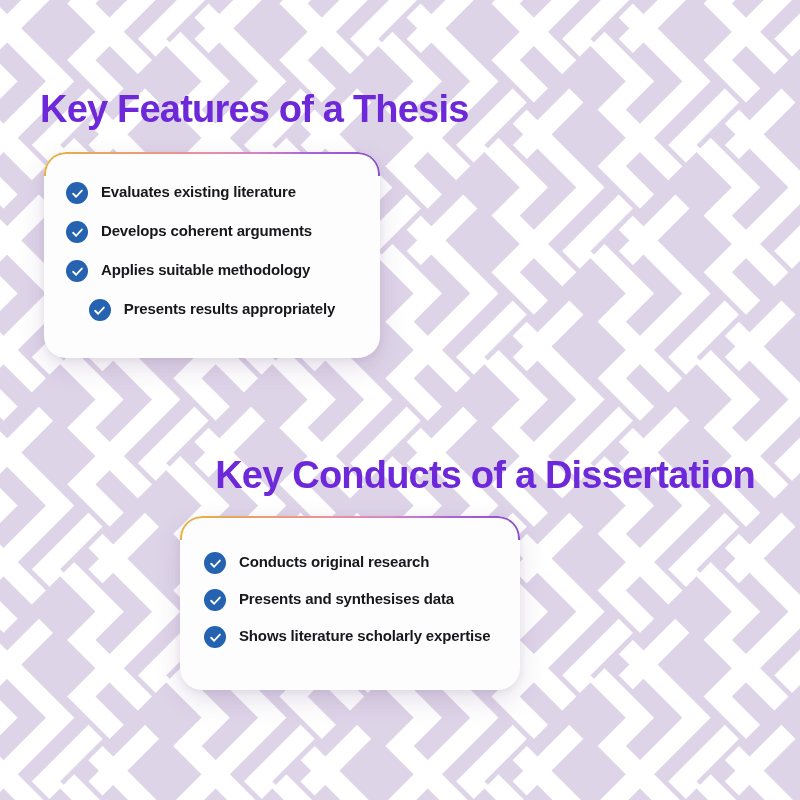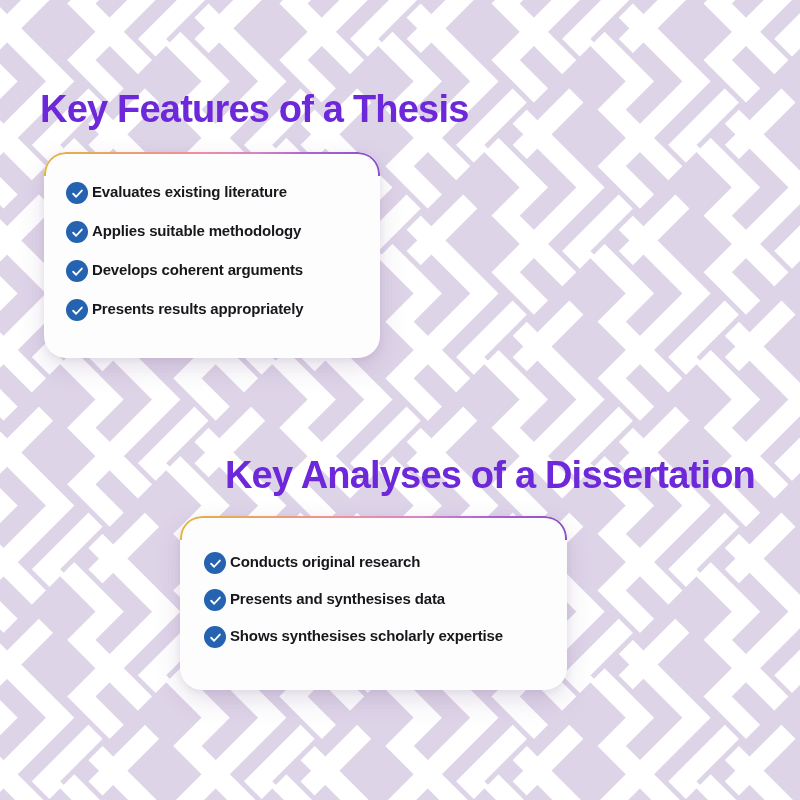--- a/index.html
+++ b/index.html
@@ -89,41 +89,40 @@
     left: 44px;
     top: 152px;
     width: 336px;
     height: 206px;
   }
   #card-dissertation {
     left: 180px;
     top: 516px;
     width: 340px;
     height: 174px;
-    padding-left: 47px;
   }
 
   .card-list {
     position: absolute;
     left: 0;
     right: 0;
     top: 0;
     padding: 30px 22px 26px 22px;
     box-sizing: border-box;
   }
   #card-thesis .card-list { padding-top: 30px; }
   #card-dissertation .card-list { padding-top: 36px; padding-left: 24px; }
 
   .feature-item {
     display: flex;
     align-items: flex-start;
-    gap: 4px;
+    gap: 13px;
   }
   #card-thesis .feature-item { margin-bottom: 17px; }
-  #card-thesis .feature-item:last-child { margin-bottom: 15px; }
+  #card-thesis .feature-item:last-child { margin-bottom: 15px; justify-content: center; }
   #card-dissertation .feature-item { margin-bottom: 15px; }
   #card-dissertation .feature-item:last-child { margin-bottom: 0; }
 
   .check-icon {
     flex: 0 0 auto;
     width: 22px;
     height: 22px;
     border-radius: 50%;
     background: #2563b0;
     display: flex;
@@ -179,45 +178,45 @@
         </span>
         <span class="feature-text">Evaluates existing literature</span>
       </div>
 
       <div class="feature-item">
         <span class="check-icon">
           <svg width="13" height="13" viewBox="0 0 24 24" fill="none" stroke="#ffffff" stroke-width="3.4" stroke-linecap="round" stroke-linejoin="round">
             <polyline points="4,12.5 9.5,18 20,6.5"></polyline>
           </svg>
         </span>
+        <span class="feature-text">Develops coherent arguments</span>
+      </div>
+
+      <div class="feature-item">
+        <span class="check-icon">
+          <svg width="13" height="13" viewBox="0 0 24 24" fill="none" stroke="#ffffff" stroke-width="3.4" stroke-linecap="round" stroke-linejoin="round">
+            <polyline points="4,12.5 9.5,18 20,6.5"></polyline>
+          </svg>
+        </span>
         <span class="feature-text">Applies suitable methodology</span>
-      </div>
-
-      <div class="feature-item">
-        <span class="check-icon">
-          <svg width="13" height="13" viewBox="0 0 24 24" fill="none" stroke="#ffffff" stroke-width="3.4" stroke-linecap="round" stroke-linejoin="round">
-            <polyline points="4,12.5 9.5,18 20,6.5"></polyline>
-          </svg>
-        </span>
-        <span class="feature-text">Develops coherent arguments</span>
       </div>
 
       <div class="feature-item">
         <span class="check-icon">
           <svg width="13" height="13" viewBox="0 0 24 24" fill="none" stroke="#ffffff" stroke-width="3.4" stroke-linecap="round" stroke-linejoin="round">
             <polyline points="4,12.5 9.5,18 20,6.5"></polyline>
           </svg>
         </span>
         <span class="feature-text">Presents results appropriately</span>
       </div>
 
     </div>
   </div>
 
-  <div class="section-title" id="title-dissertation">Key Analyses of a Dissertation</div>
+  <div class="section-title" id="title-dissertation">Key Conducts of a Dissertation</div>
 
   <div class="card" id="card-dissertation">
     <div class="card-gradient-edge"></div>
     <div class="card-list">
 
       <div class="feature-item">
         <span class="check-icon">
           <svg width="13" height="13" viewBox="0 0 24 24" fill="none" stroke="#ffffff" stroke-width="3.4" stroke-linecap="round" stroke-linejoin="round">
             <polyline points="4,12.5 9.5,18 20,6.5"></polyline>
           </svg>
@@ -233,19 +232,19 @@
         </span>
         <span class="feature-text">Presents and synthesises data</span>
       </div>
 
       <div class="feature-item">
         <span class="check-icon">
           <svg width="13" height="13" viewBox="0 0 24 24" fill="none" stroke="#ffffff" stroke-width="3.4" stroke-linecap="round" stroke-linejoin="round">
             <polyline points="4,12.5 9.5,18 20,6.5"></polyline>
           </svg>
         </span>
-        <span class="feature-text">Shows synthesises scholarly expertise</span>
+        <span class="feature-text">Shows literature scholarly expertise</span>
       </div>
 
     </div>
   </div>
 
 </div>
 
 </body></html>

